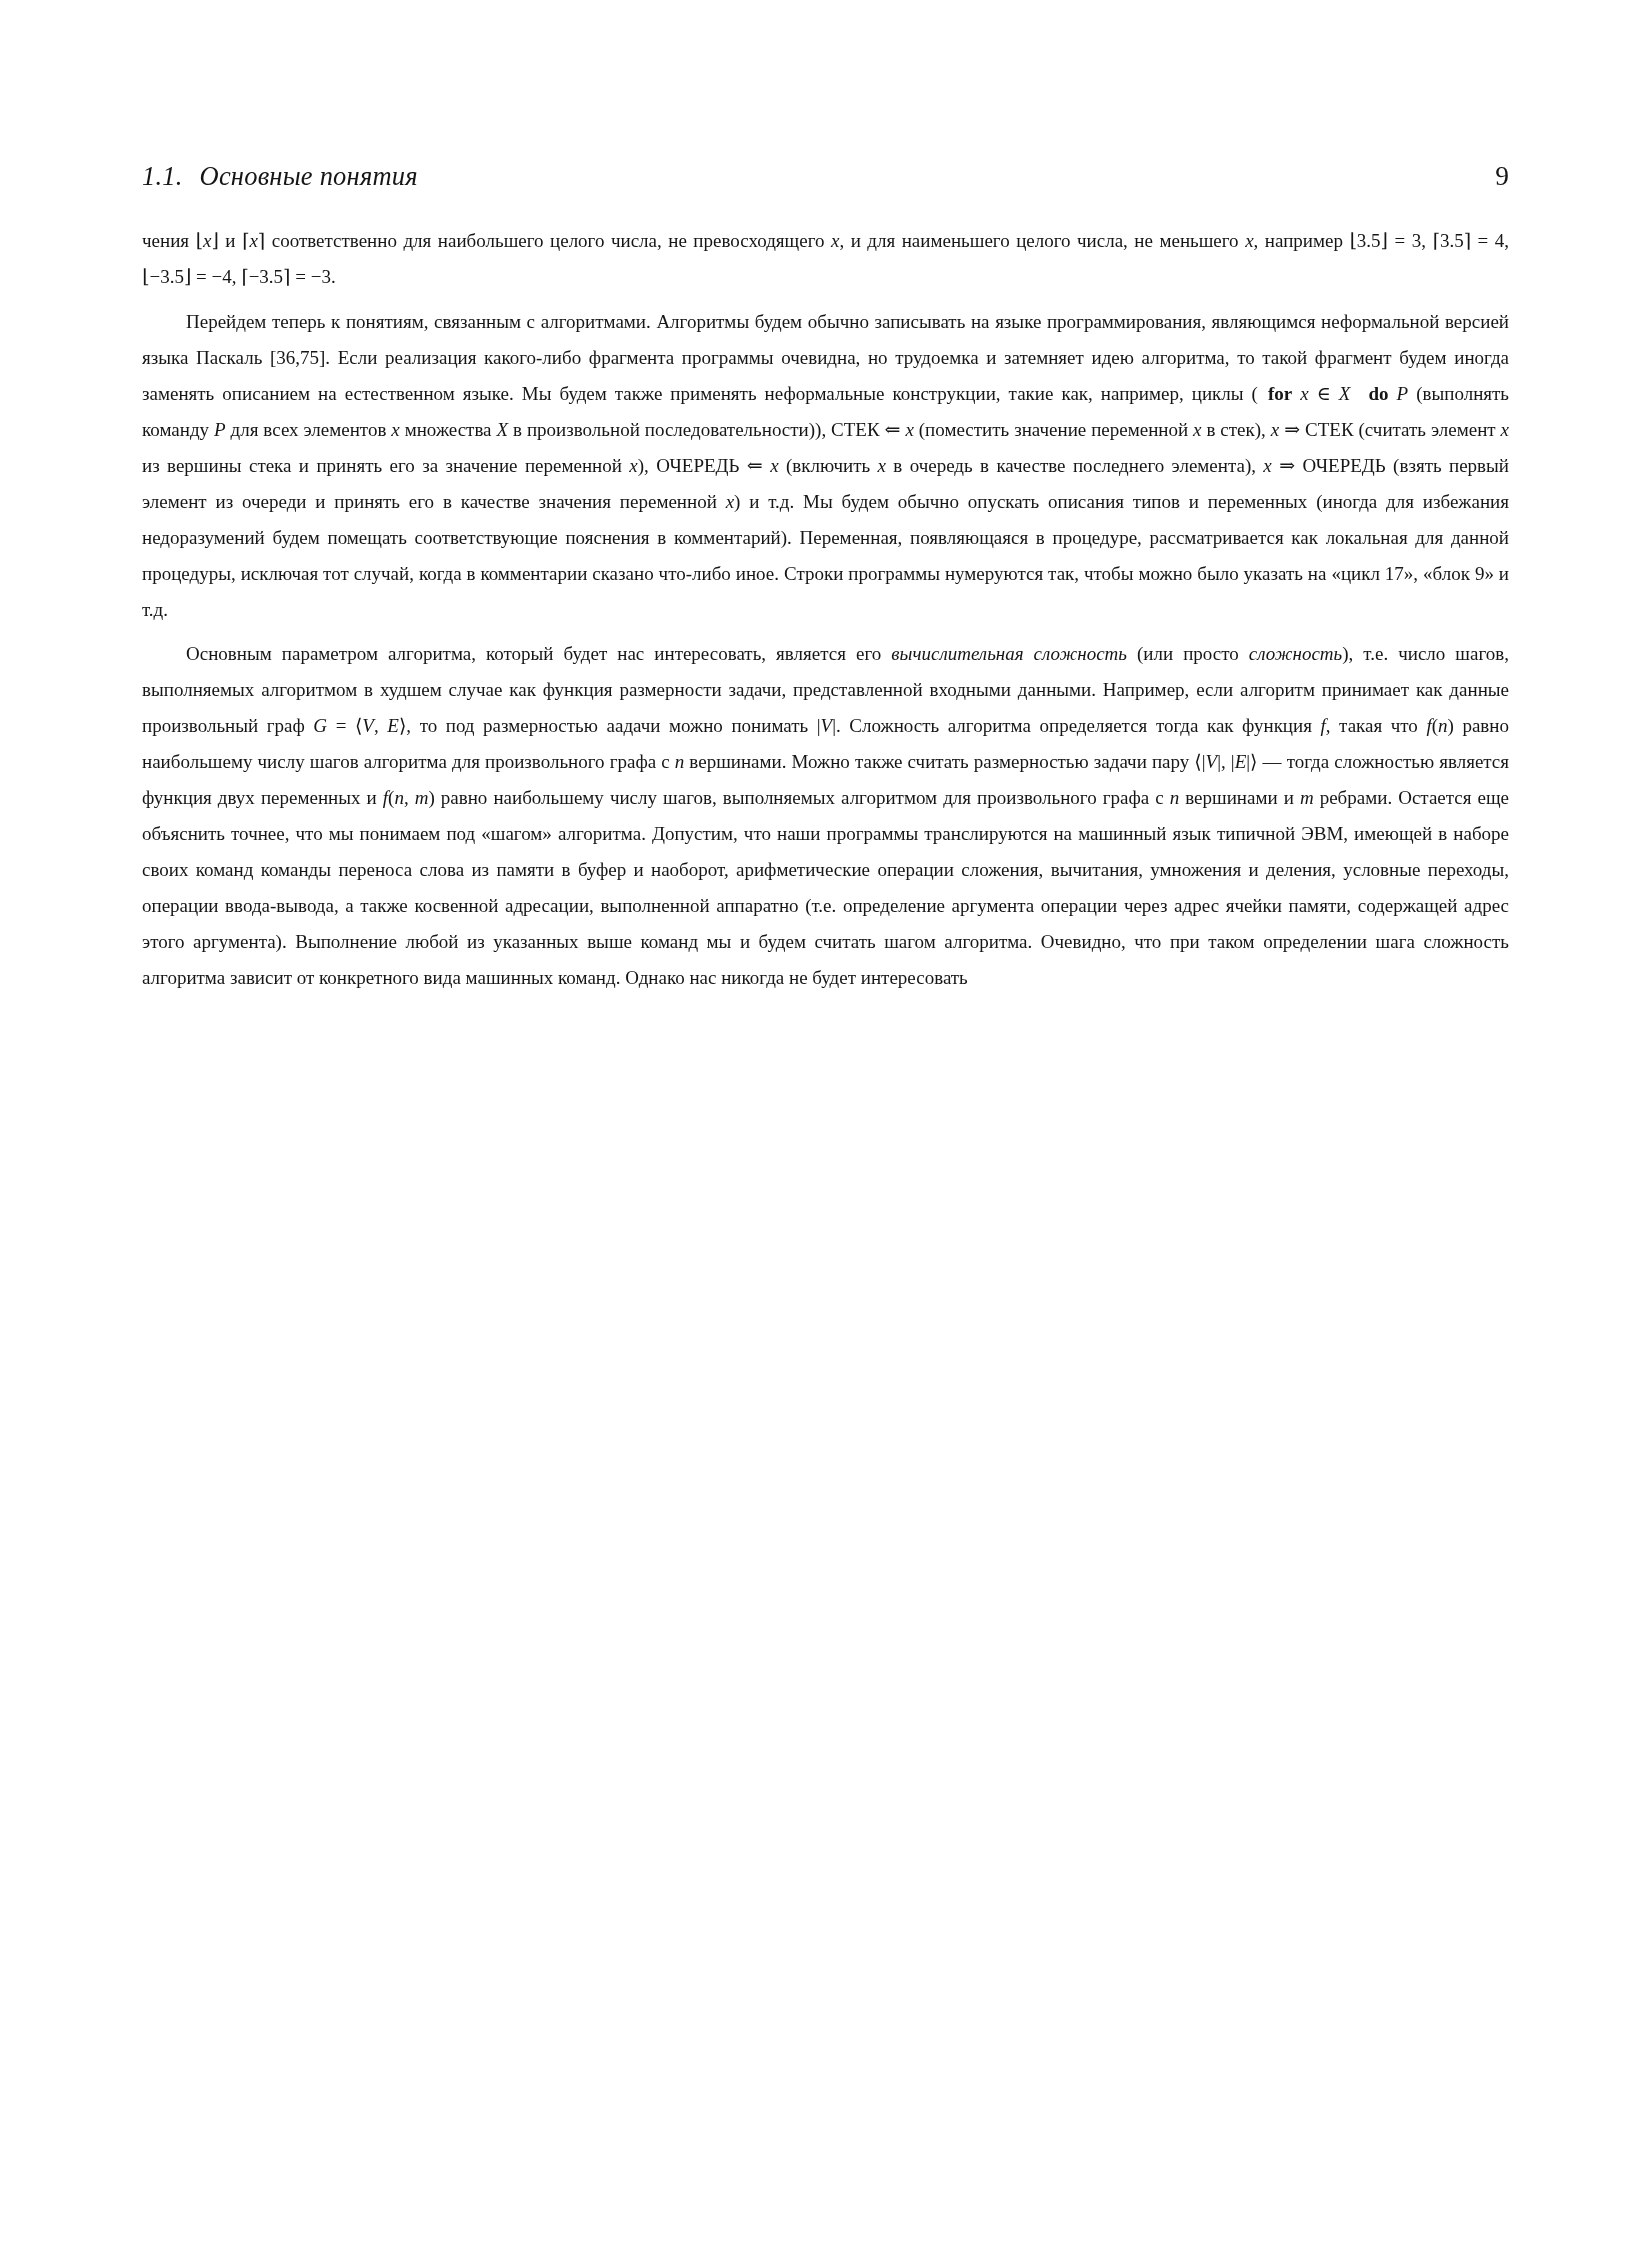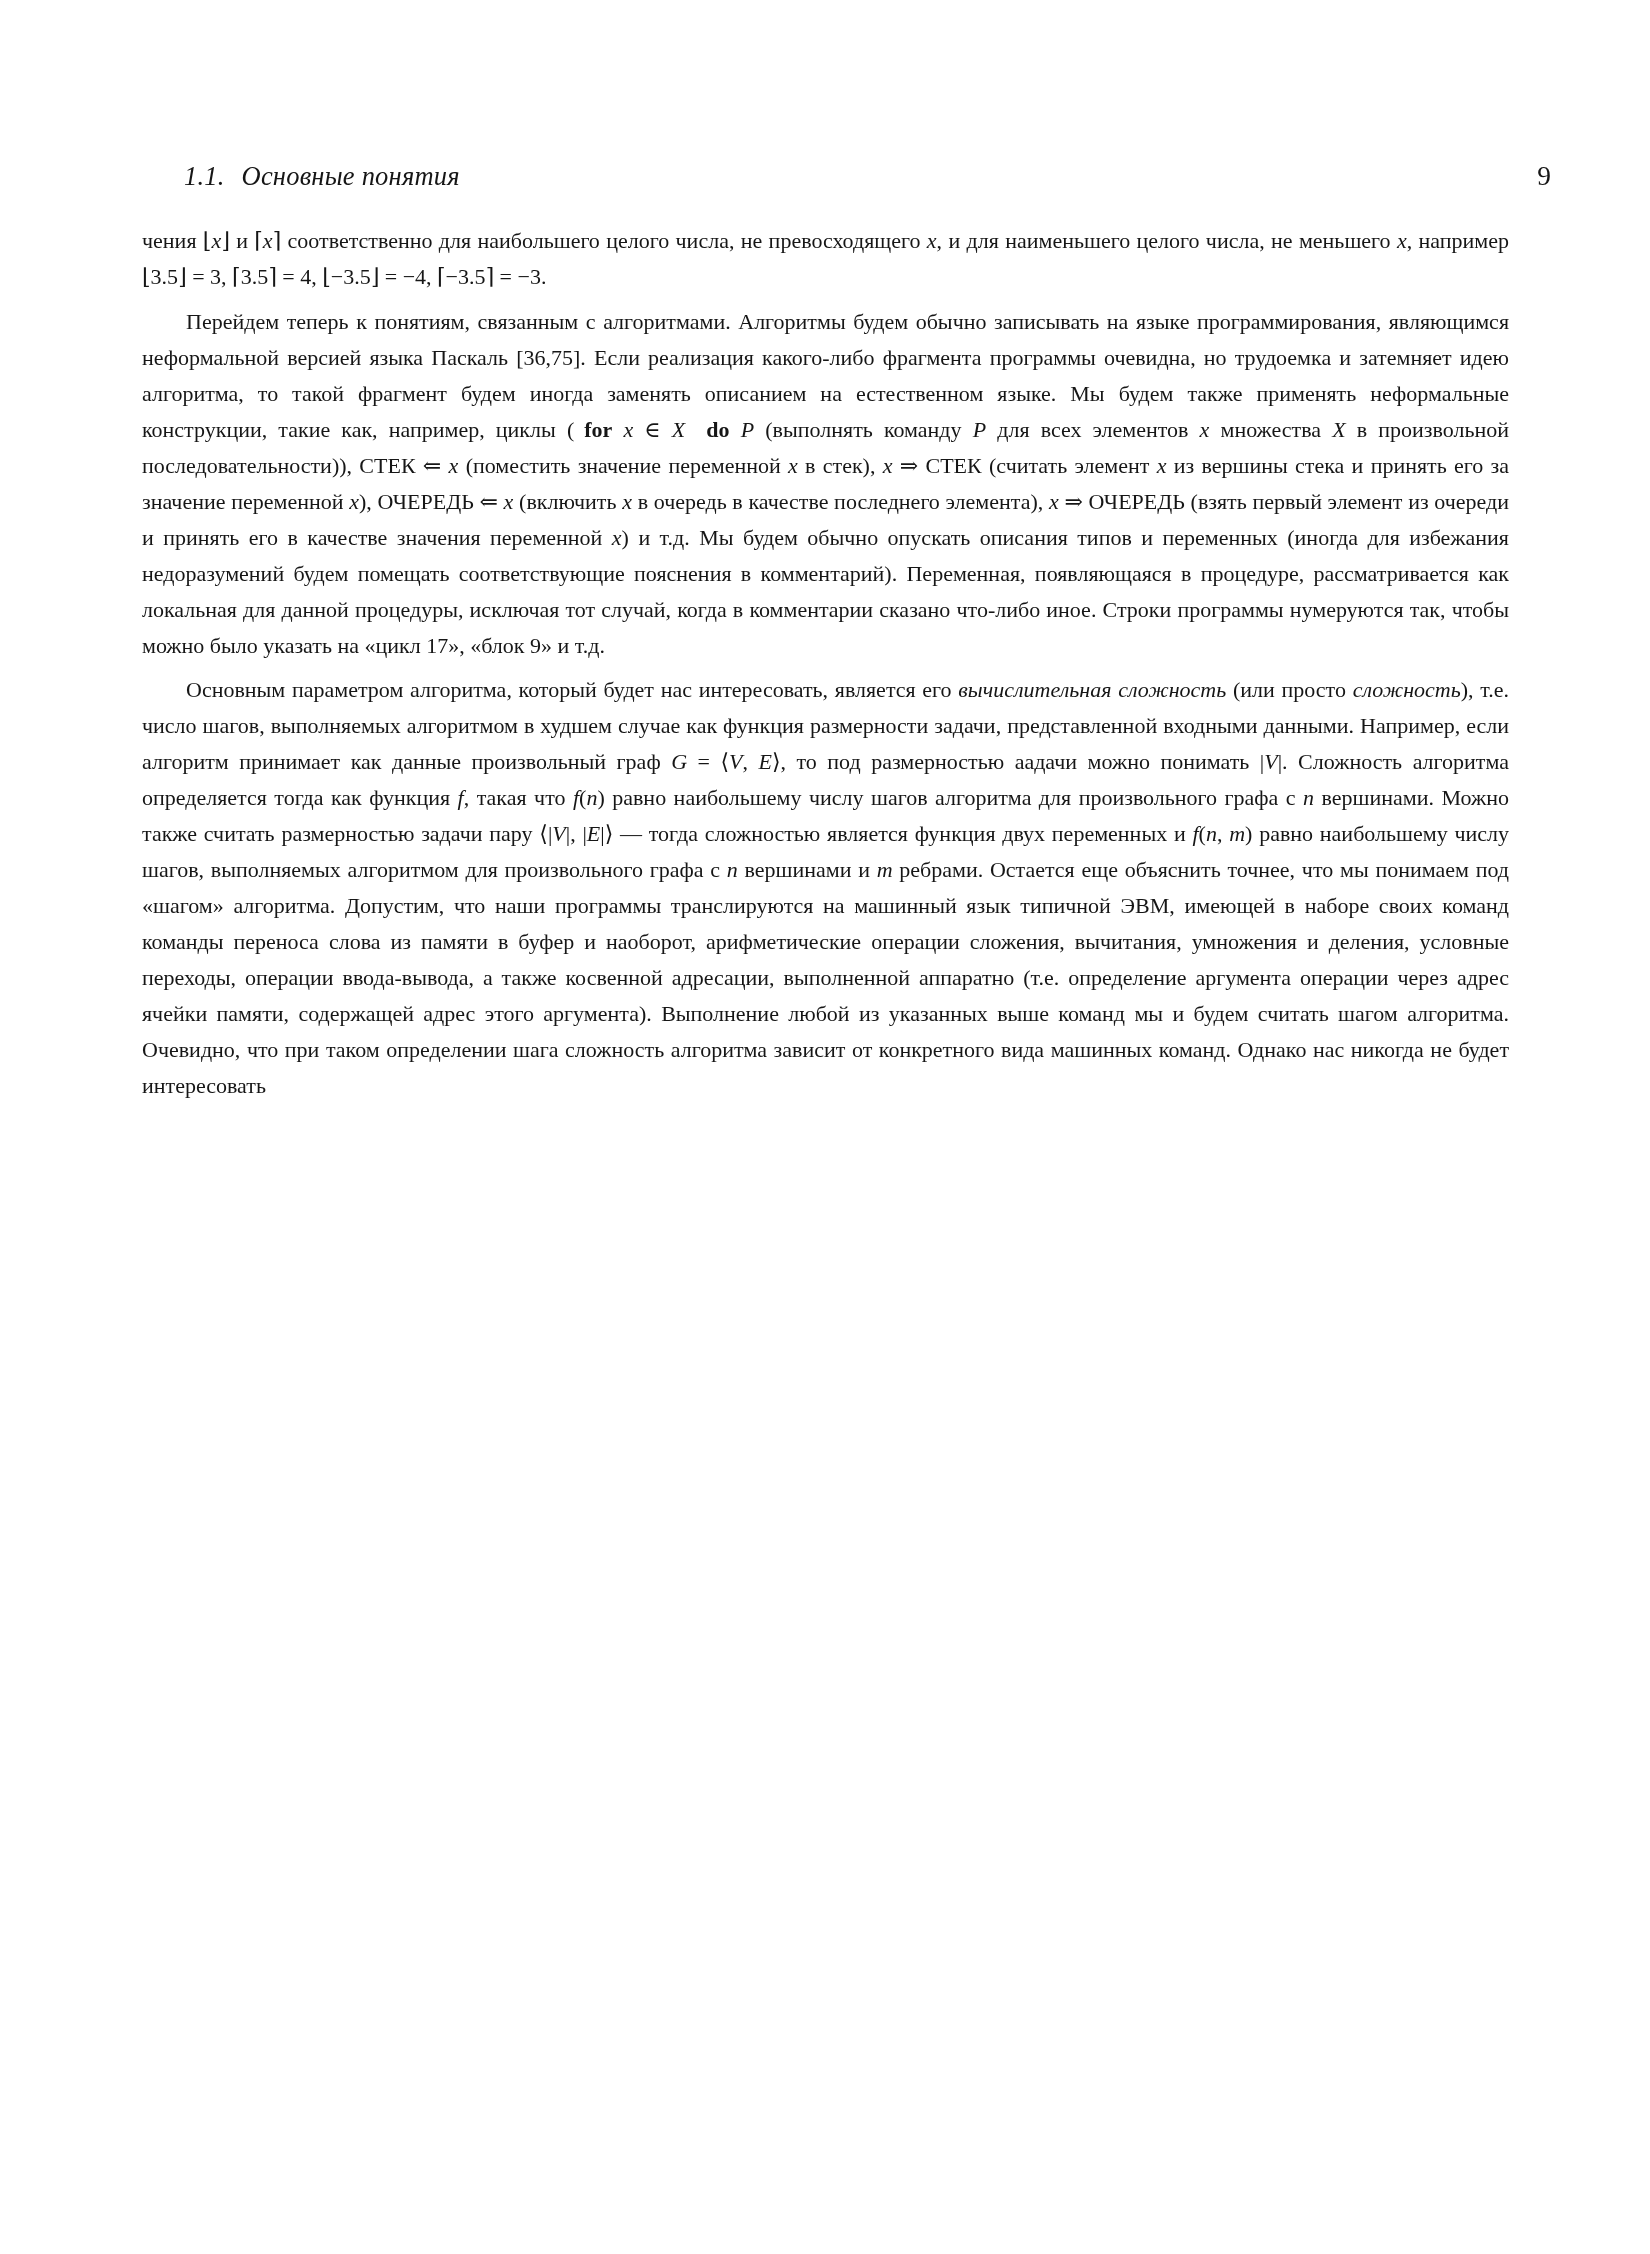--- a/index.html
+++ b/index.html
@@ -17,32 +17,31 @@
 
   .running-head {
     position: absolute;
     left: 142px;
     width: 1367px;
     top: 161px;
     display: flex;
     justify-content: space-between;
     align-items: flex-start;
     font-size: 26.5px;
-    margin-left: 42px;
   }
   .head-left { font-style: italic; letter-spacing: 0.2px; }
   .sec-gap { display: inline-block; width: 17px; }
   .head-right { font-size: 27.4px; font-style: normal; }
 
   .body-text {
     position: absolute;
     left: 142px;
     width: 1367px;
     top: 223px;
-    font-size: 22px;
+    font-size: 19px;
     line-height: 36px;
     text-align: justify;
   }
   .body-text p { margin: 0; }
   .body-text p.indent { text-indent: 44px; margin-top: 8.5px; }
   .body-text p.noindent { text-indent: 0; }
 
   .i { font-style: italic; }
   .b { font-weight: 700; margin-left: 10px; }
 </style>

